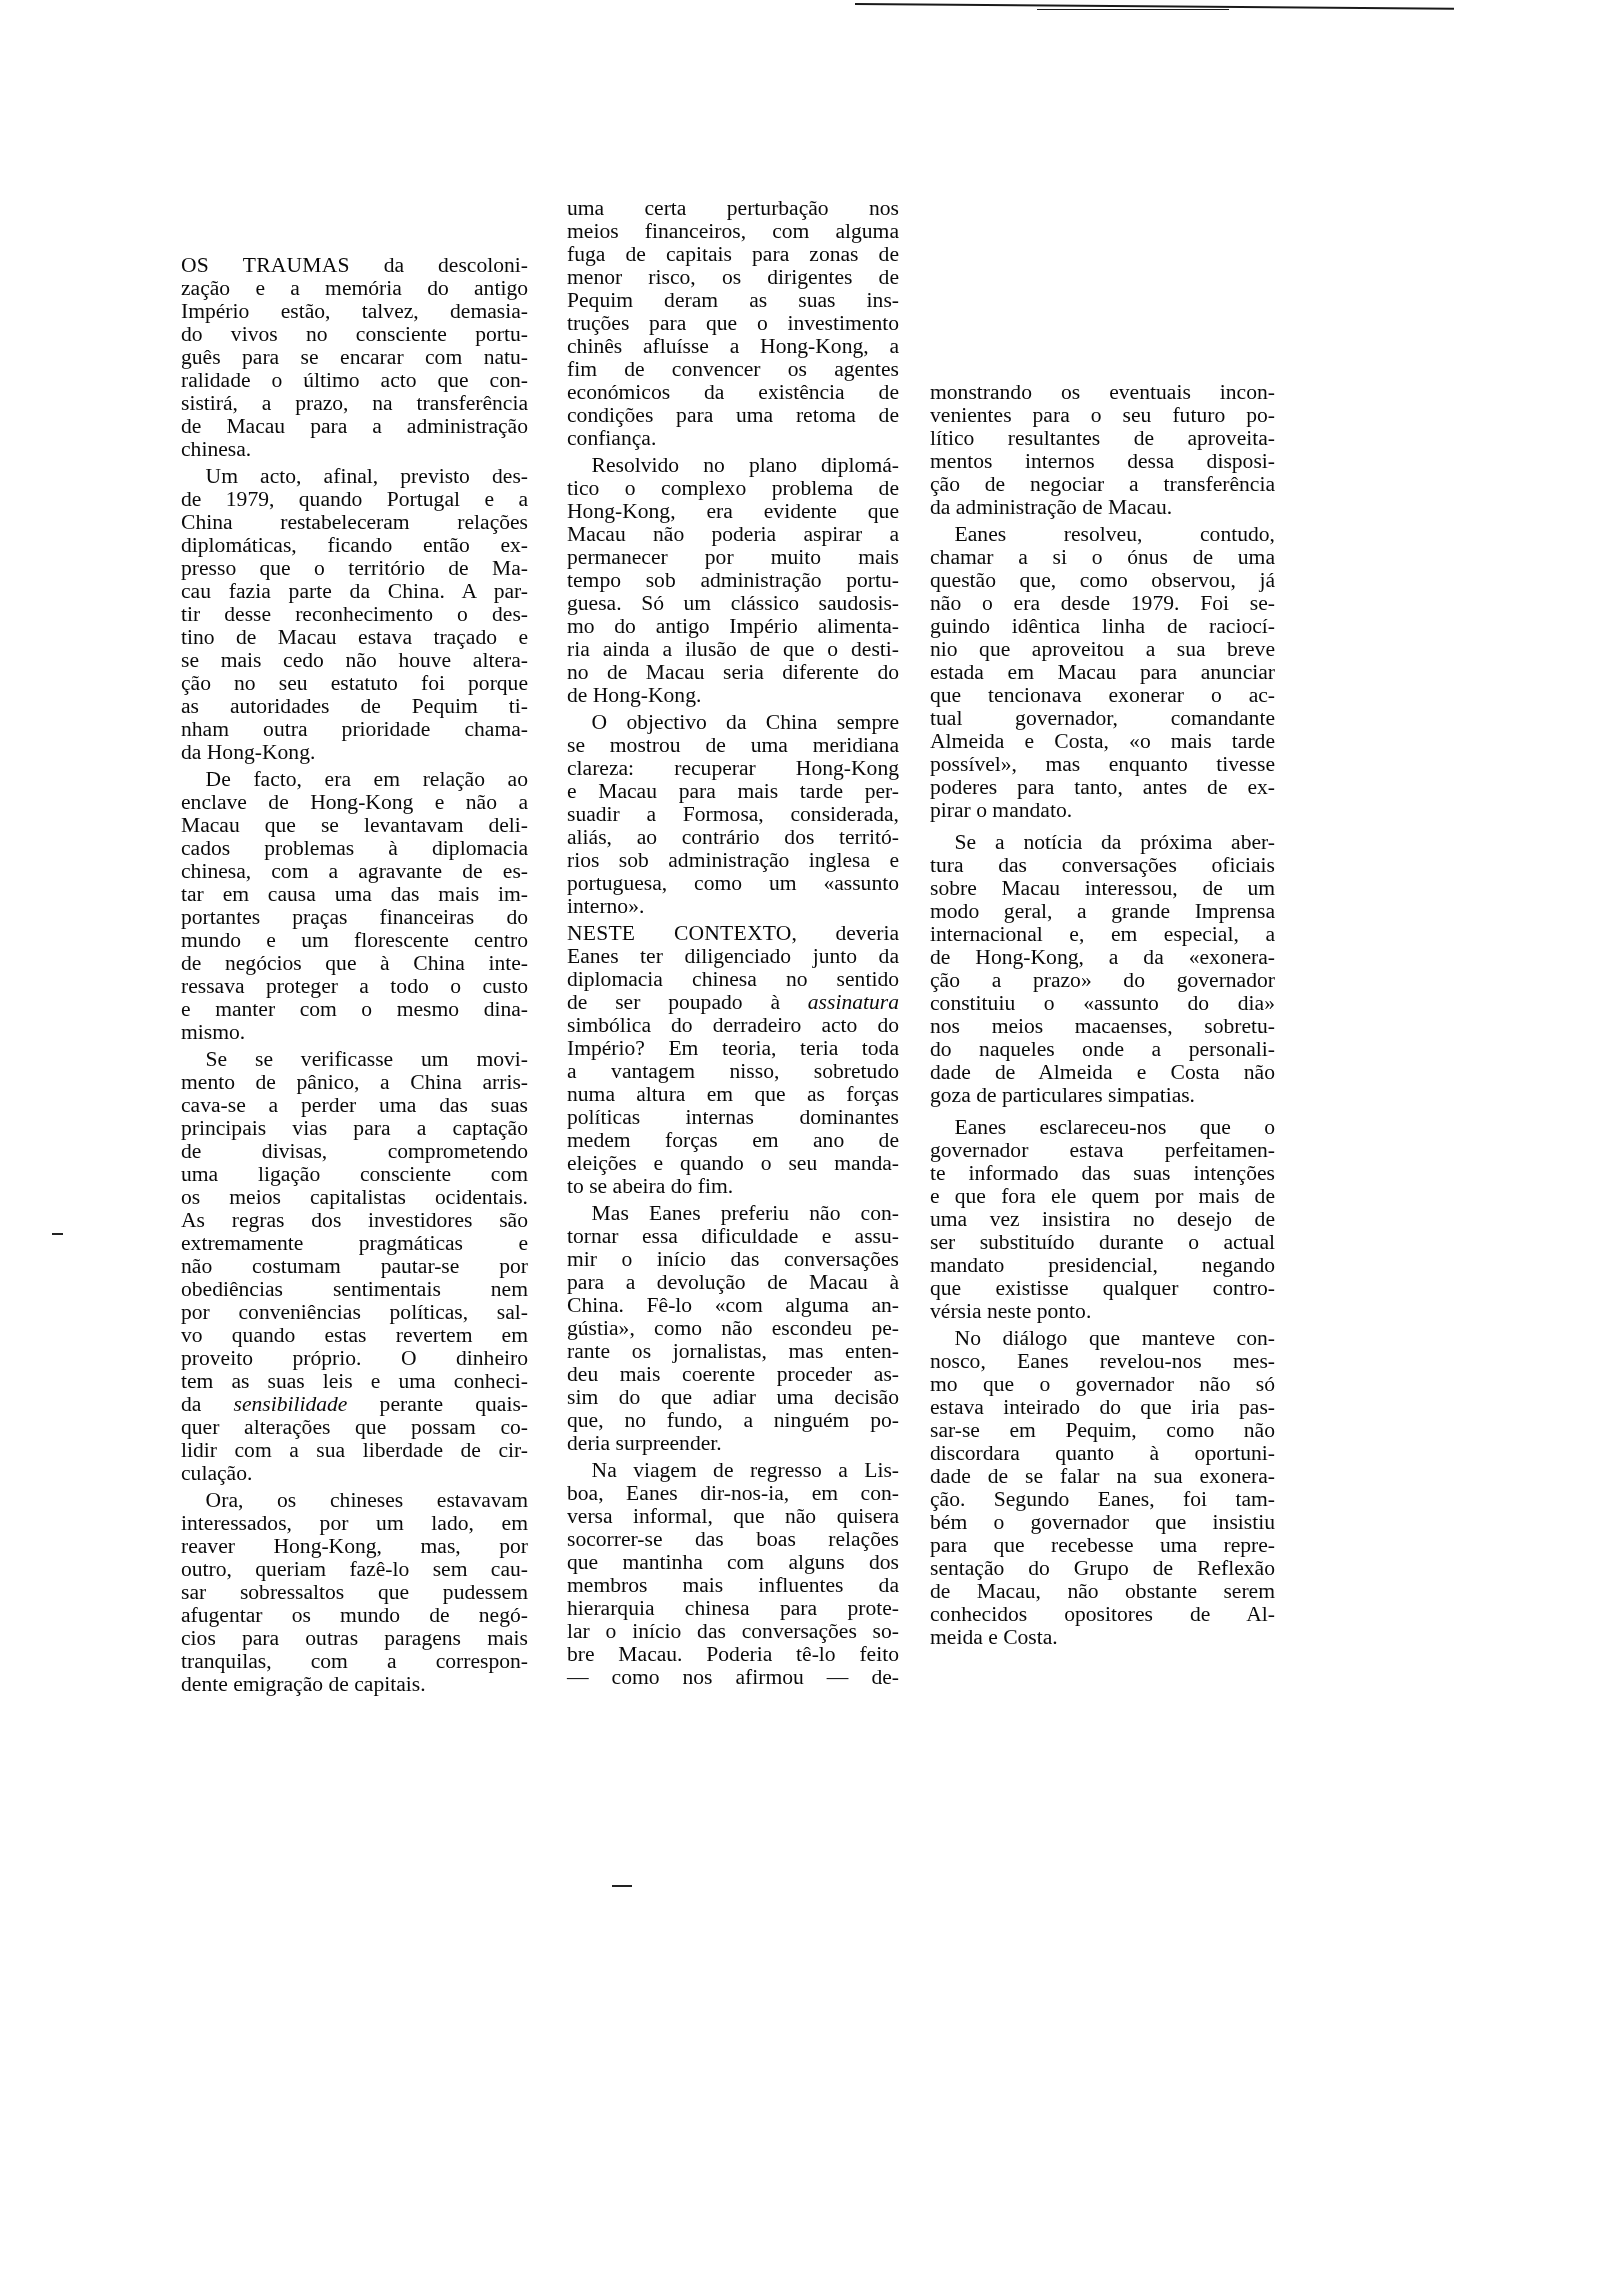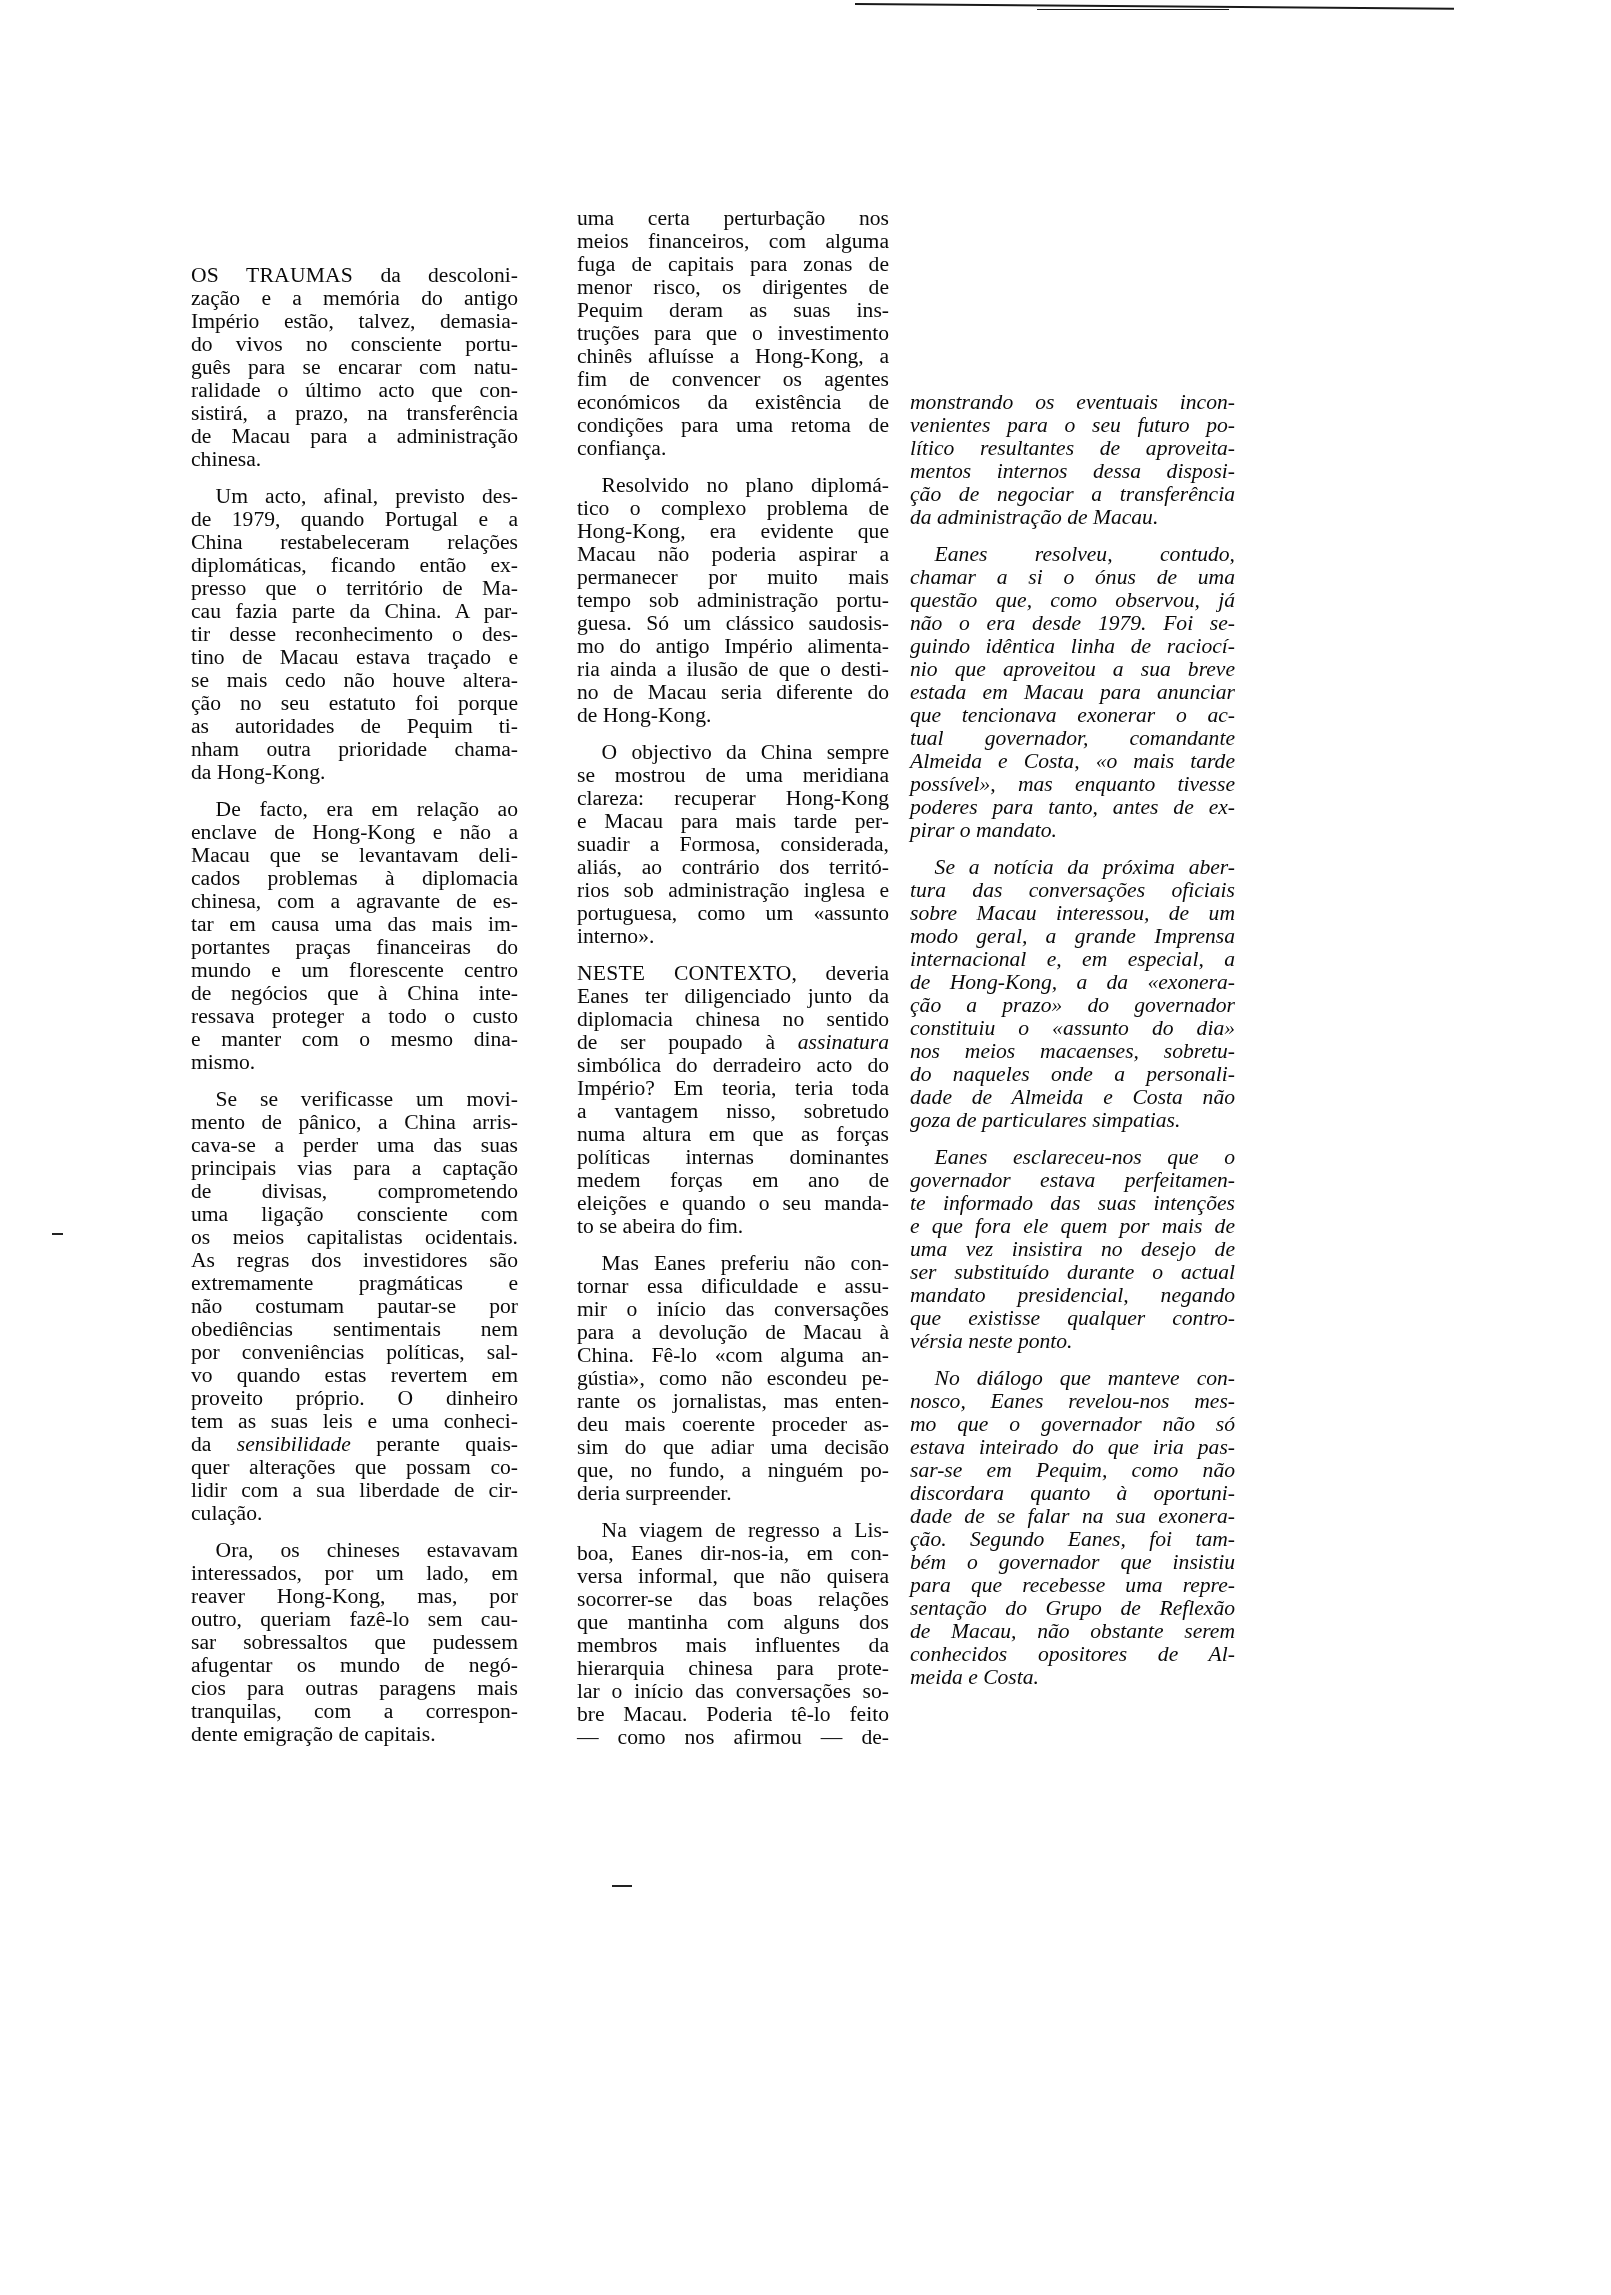--- a/index.html
+++ b/index.html
@@ -11,21 +11,21 @@
     .scanline {
       position: absolute; height: 1.5px; background: #1a1a1a;
     }
     .col {
       position: absolute;
       font-size: 21.6px;
       line-height: 23px;
       text-align: justify;
       hyphens: manual;
     }
-    .col p { margin: 14px; text-indent: 0; }
+    .col p { margin: 4px; text-indent: 0; }
     .col p.gap { margin-top: 8.8px; }
     .col .line { display: block; text-align: justify; text-align-last: justify; white-space: nowrap; }
     .col .line.last { text-align-last: left; }
     .col .line.indent { padding-left: 24.6px; }
     .caps { letter-spacing: 0.2px; }
     .subhead {
       font-weight: bold; font-size: 27.5px; line-height: 27.5px;
       margin: 13.8px 0 8.8px 0; text-align: left;
     }
     .subhead .line { text-align-last: left; }
@@ -187,21 +187,21 @@
         <span class="line">socorrer-se das boas relações</span>
         <span class="line">que mantinha com alguns dos</span>
         <span class="line">membros mais influentes da</span>
         <span class="line">hierarquia chinesa para prote-</span>
         <span class="line">lar o início das conversações so-</span>
         <span class="line">bre Macau. Poderia tê-lo feito</span>
         <span class="line">— como nos afirmou — de-</span>
       </p>
     </section>
 
-  <section class="col" id="col3" style="left:896px; top:377px; width:353px;font-style:italic;">
+  <section class="col" id="col3" style="left:926px; top:377px; width:353px;">
       <p>
         <span class="line">monstrando os eventuais incon-</span>
         <span class="line">venientes para o seu futuro po-</span>
         <span class="line">lítico resultantes de aproveita-</span>
         <span class="line">mentos internos dessa disposi-</span>
         <span class="line">ção de negociar a transferência</span>
         <span class="line last">da administração de Macau.</span>
       </p>
       <p>
         <span class="line indent">Eanes resolveu, contudo,</span>

